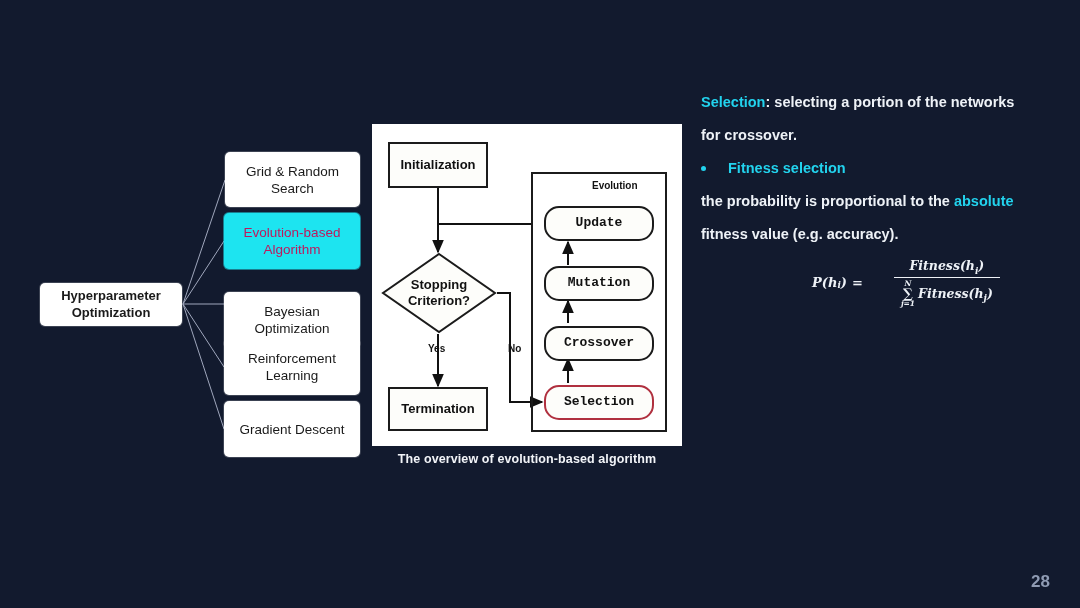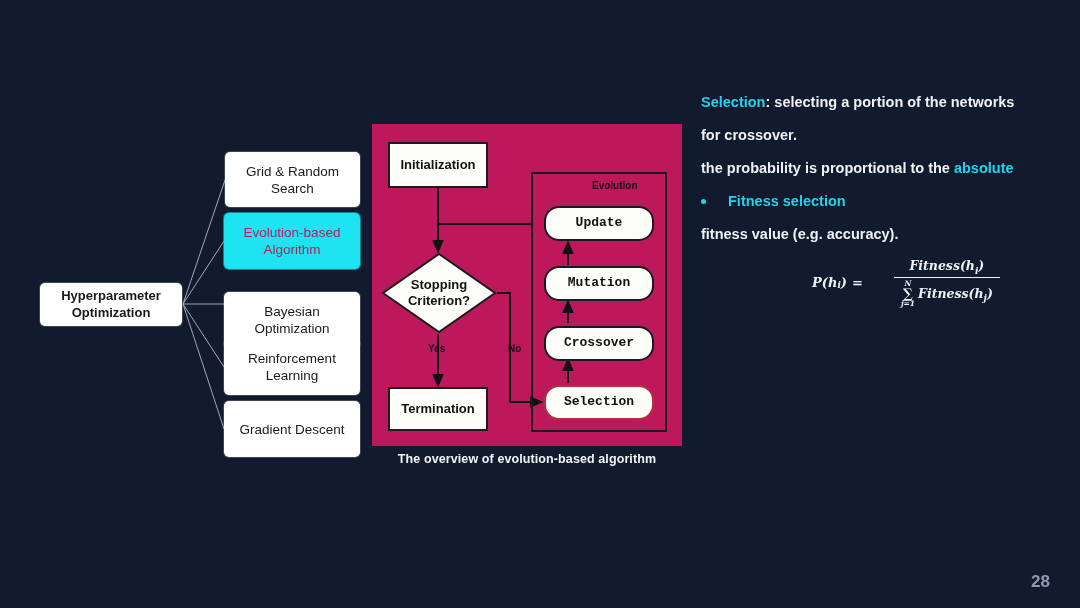--- a/index.html
+++ b/index.html
@@ -44,21 +44,21 @@
   #n-root{left:40px;top:283px;width:142px;height:43px;}
   #n-c0{left:225px;top:152px;width:135px;height:55px;}
   #n-c1{left:224px;top:213px;width:136px;height:56px;}
   #n-c2{left:224px;top:292px;width:136px;height:56px;align-items:center;}
   #n-c3{left:224px;top:339px;width:136px;height:56px;}
   #n-c4{left:224px;top:401px;width:136px;height:56px;}
 
   
   .fc-panel{
     position:absolute;left:372px;top:124px;width:310px;height:322px;
-    background:#be185d;
+    background:#ffffff;
   }
   .fc-svg{position:absolute;left:0;top:0;width:310px;height:322px;}
   .fc-box{
     position:absolute;
     background:#fdfdfa;
     border:2px solid #1b1b1b;
     display:flex;align-items:center;justify-content:center;
     text-align:center;
     color:#111;
     font-size:13px;font-weight:bold;
@@ -228,26 +228,26 @@
     </div>
   </div>
 
   <div class="caption">The overview of evolution-based algorithm</div>
 
   <div class="rtext">
     <div class="rline">
       <span class="cy">Selection</span><span>: selecting a portion of the networks</span>
     </div>
     <div class="rline">for crossover.</div>
-    <div class="rline">
-      <span>the probability is proportional to the </span><span class="cy">absolute</span>
-    </div>
     <div class="rline bullet-row">
       <span class="bdot"></span>
       <span class="cy">Fitness selection</span>
+    </div>
+    <div class="rline">
+      <span>the probability is proportional to the </span><span class="cy">absolute</span>
     </div>
     <div class="rline">fitness value (e.g. accuracy).</div>
   </div>
 
   <div class="formula">
     <span class="inl">
         <span>P(h</span>
         <span class="sub">i</span>
         <span>)</span>
       </span>

